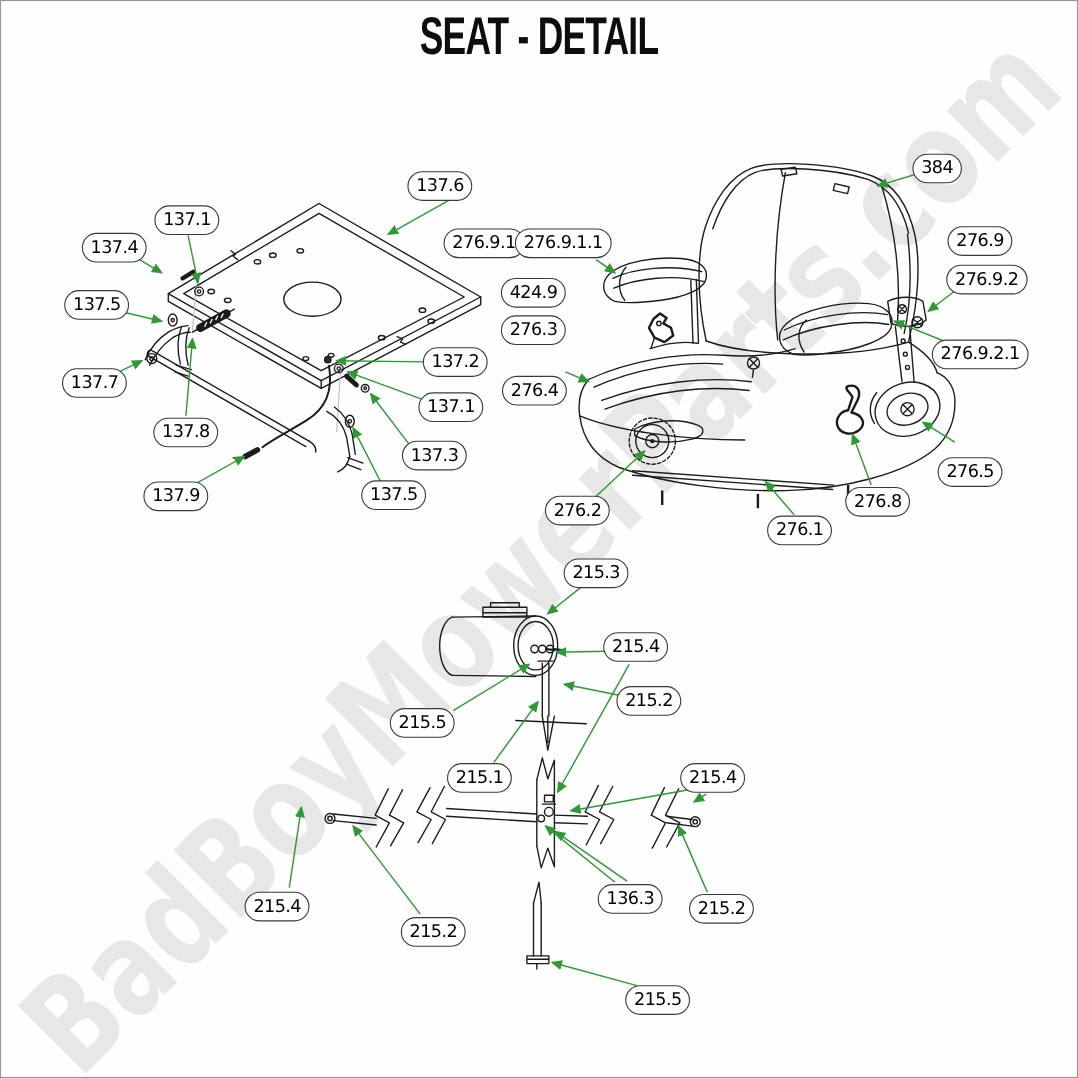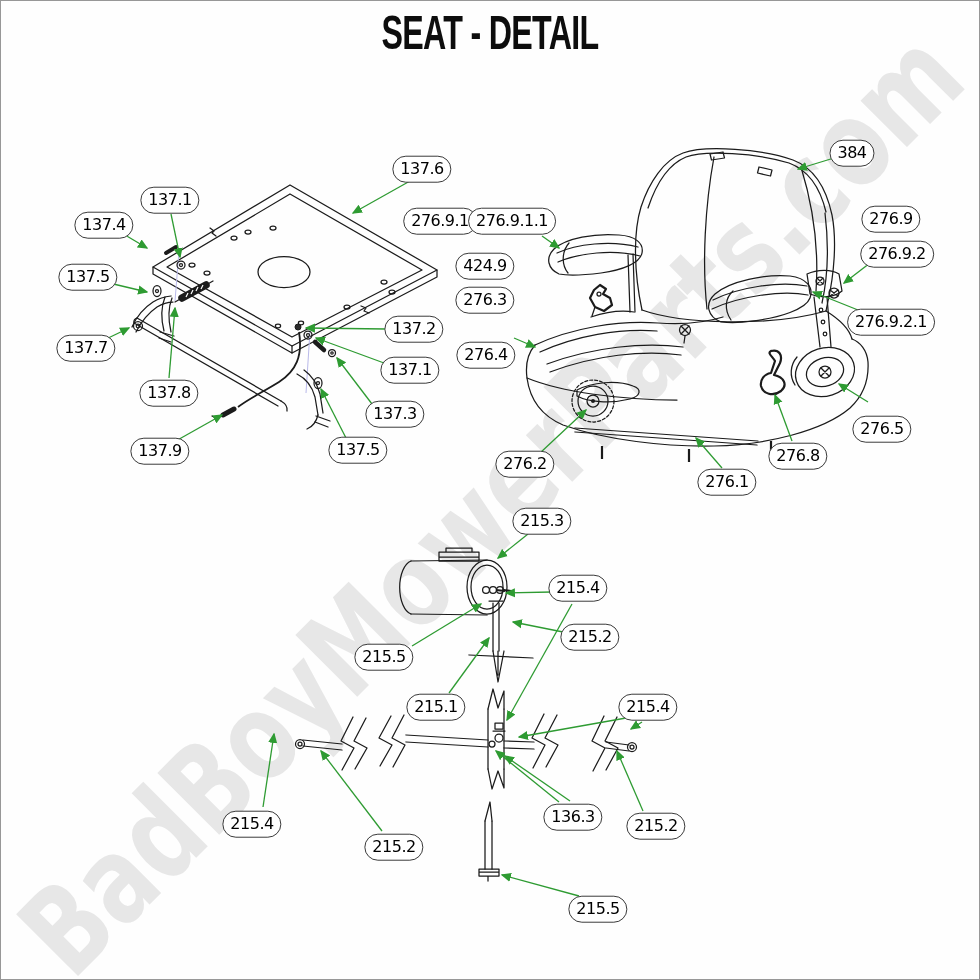--- a/index.html
+++ b/index.html
@@ -262,21 +262,21 @@
       <path class="leader" d="M569,800 L504,755" marker-end="url(#ah)"></path>
       <path class="leader" d="M642,810 L616,750" marker-end="url(#ah)"></path>
       <path class="leader" d="M262,806 L273,733" marker-end="url(#ah)"></path>
       <path class="leader" d="M381,830 L320,750" marker-end="url(#ah)"></path>
       <path class="leader" d="M578,895 L501,874" marker-end="url(#ah)"></path>
     </g>
   </svg>
 
   <div class="title">SEAT - DETAIL</div>
 
-  <div class="co" style="left:421px;top:168px">137.6</div>
+  <div class="co" style="left:399px;top:168px">137.6</div>
   <div class="co" style="left:169px;top:199px">137.1</div>
   <div class="co" style="left:103px;top:224px">137.4</div>
   <div class="co" style="left:87px;top:276px">137.5</div>
   <div class="co" style="left:85px;top:347px">137.7</div>
   <div class="co" style="left:168px;top:392px">137.8</div>
   <div class="co" style="left:159px;top:450px">137.9</div>
   <div class="co" style="left:413px;top:328px">137.2</div>
   <div class="co" style="left:409px;top:369px">137.1</div>
   <div class="co" style="left:394px;top:413px">137.3</div>
   <div class="co" style="left:357px;top:449px">137.5</div>

